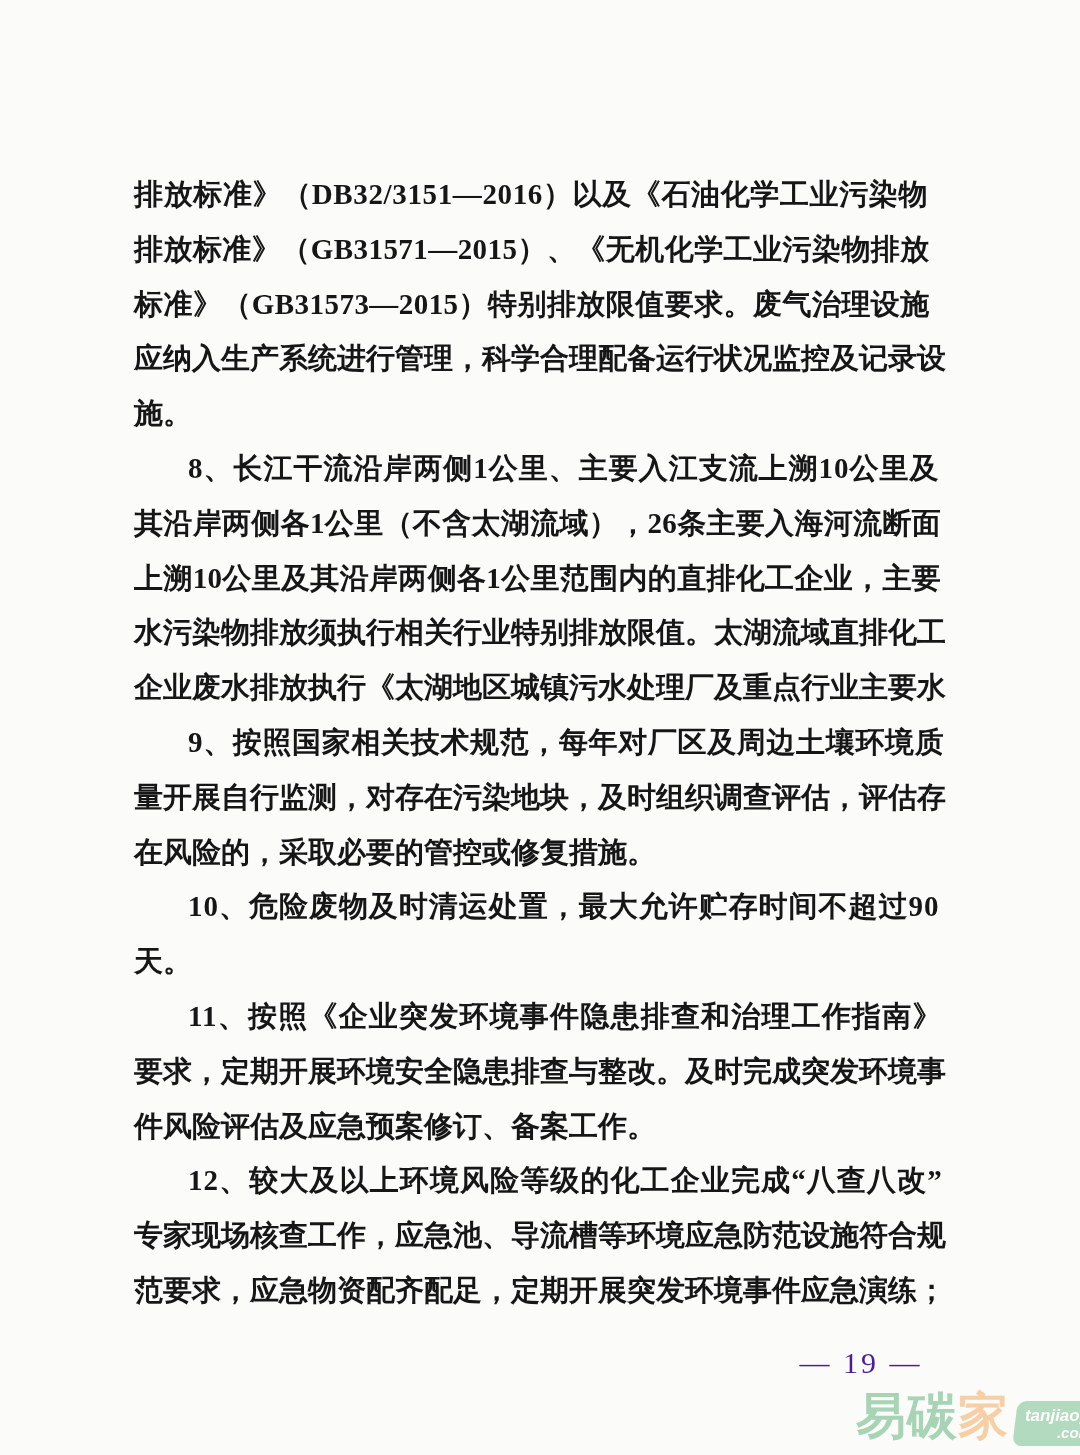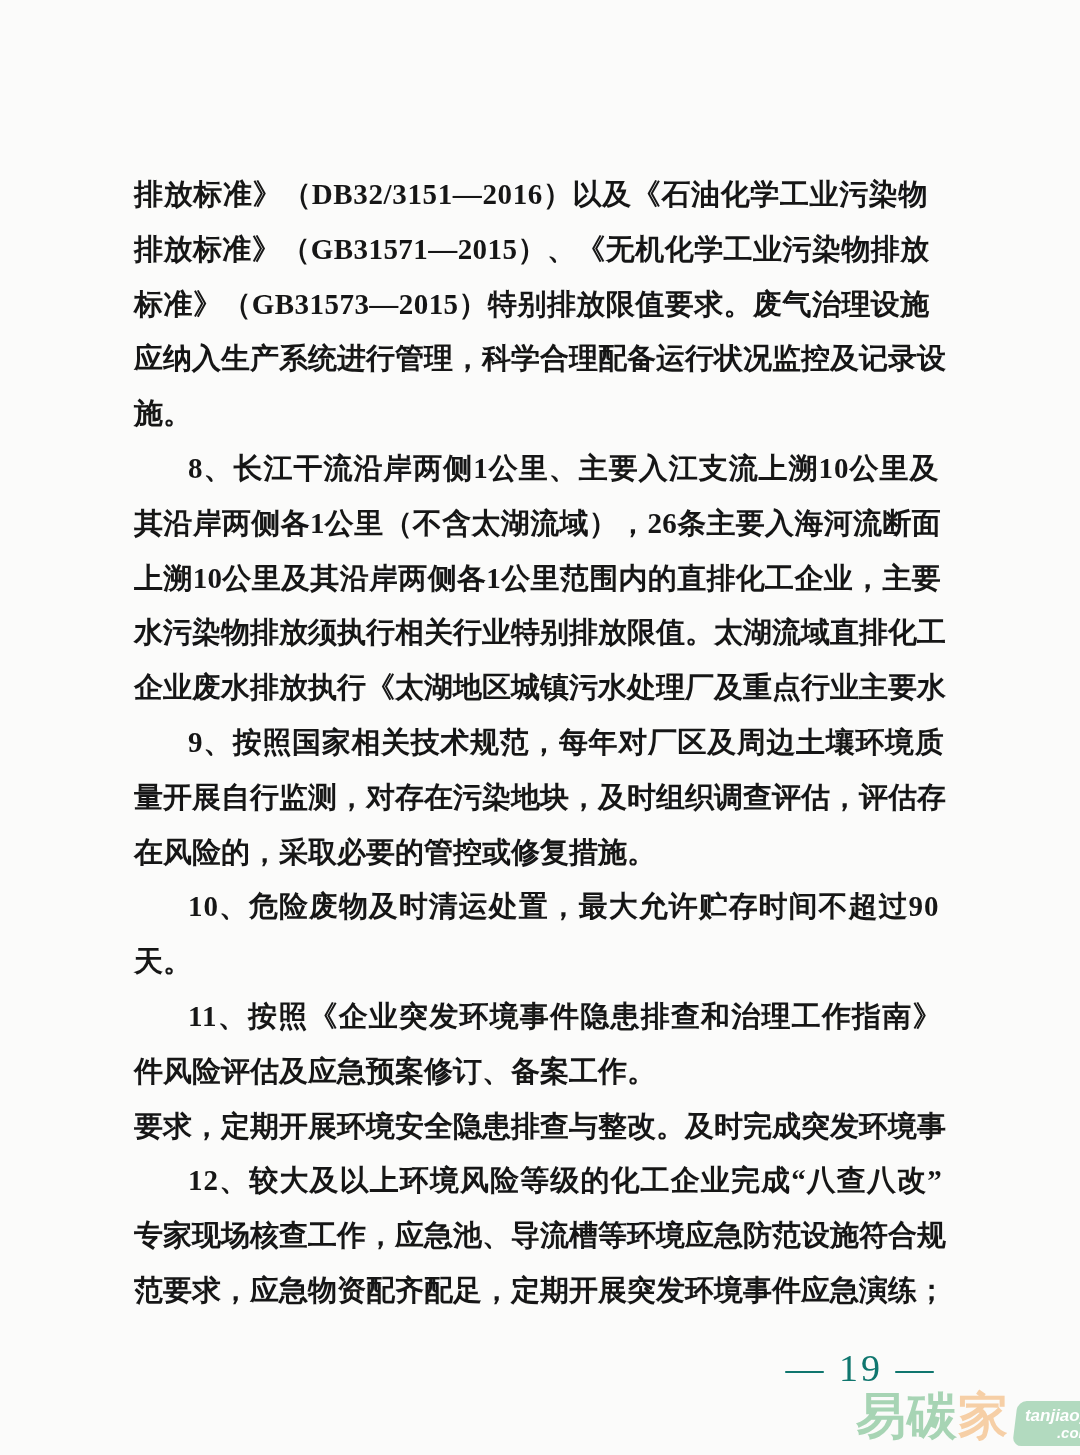--- a/index.html
+++ b/index.html
@@ -42,23 +42,23 @@
   .line.indent > span {
     margin-left: 54px;
   }
   .page-number {
     position: absolute;
     left: 781px;
     top: 1346px;
     width: 160px;
     text-align: center;
     font-family: "Liberation Serif", serif;
-    font-size: 38px;
+    font-size: 30px;
     font-weight: 400;
-    color: #0f766e;
+    color: #4c1d95;
     letter-spacing: 3px;
     white-space: nowrap;
   }
   .watermark {
     position: absolute;
     left: 856px;
     top: 1384px;
     display: flex;
     align-items: flex-end;
     white-space: nowrap;
@@ -117,22 +117,22 @@
       <div class="line fill"><span style="letter-spacing: 0.331358px;">其沿岸两侧各1公里（不含太湖流域），26条主要入海河流断面</span></div>
       <div class="line fill"><span style="letter-spacing: 0.331358px;">上溯10公里及其沿岸两侧各1公里范围内的直排化工企业，主要</span></div>
       <div class="line fill"><span style="letter-spacing: 0px;">水污染物排放须执行相关行业特别排放限值。太湖流域直排化工</span></div>
       <div class="line fill"><span style="letter-spacing: 0px;">企业废水排放执行《太湖地区城镇污水处理厂及重点行业主要水</span></div>
       <div class="line indent fill"><span style="letter-spacing: 0.648438px;">9、按照国家相关技术规范，每年对厂区及周边土壤环境质</span></div>
       <div class="line fill"><span style="letter-spacing: 0px;">量开展自行监测，对存在污染地块，及时组织调查评估，评估存</span></div>
       <div class="line"><span>在风险的，采取必要的管控或修复措施。</span></div>
       <div class="line indent fill"><span style="letter-spacing: 0.980903px;">10、危险废物及时清运处置，最大允许贮存时间不超过90</span></div>
       <div class="line"><span>天。</span></div>
       <div class="line indent fill"><span style="letter-spacing: 1.20493px;">11、按照《企业突发环境事件隐患排查和治理工作指南》</span></div>
+      <div class="line fill"><span style="letter-spacing: 0px;">要求，定期开展环境安全隐患排查与整改。及时完成突发环境事</span></div>
       <div class="line"><span>件风险评估及应急预案修订、备案工作。</span></div>
-      <div class="line fill"><span style="letter-spacing: 0px;">要求，定期开展环境安全隐患排查与整改。及时完成突发环境事</span></div>
       <div class="line indent fill"><span style="letter-spacing: 1.10127px;">12、较大及以上环境风险等级的化工企业完成“八查八改”</span></div>
       <div class="line fill"><span style="letter-spacing: 0px;">专家现场核查工作，应急池、导流槽等环境应急防范设施符合规</span></div>
       <div class="line fill"><span style="letter-spacing: 0px;">范要求，应急物资配齐配足，定期开展突发环境事件应急演练；</span></div>
     </main>
 
   <div class="page-number">— 19 —</div>
 
   <div class="watermark">
     <span class="wm-char wm-green">易碳</span>
     <span class="wm-char wm-peach">家</span>

